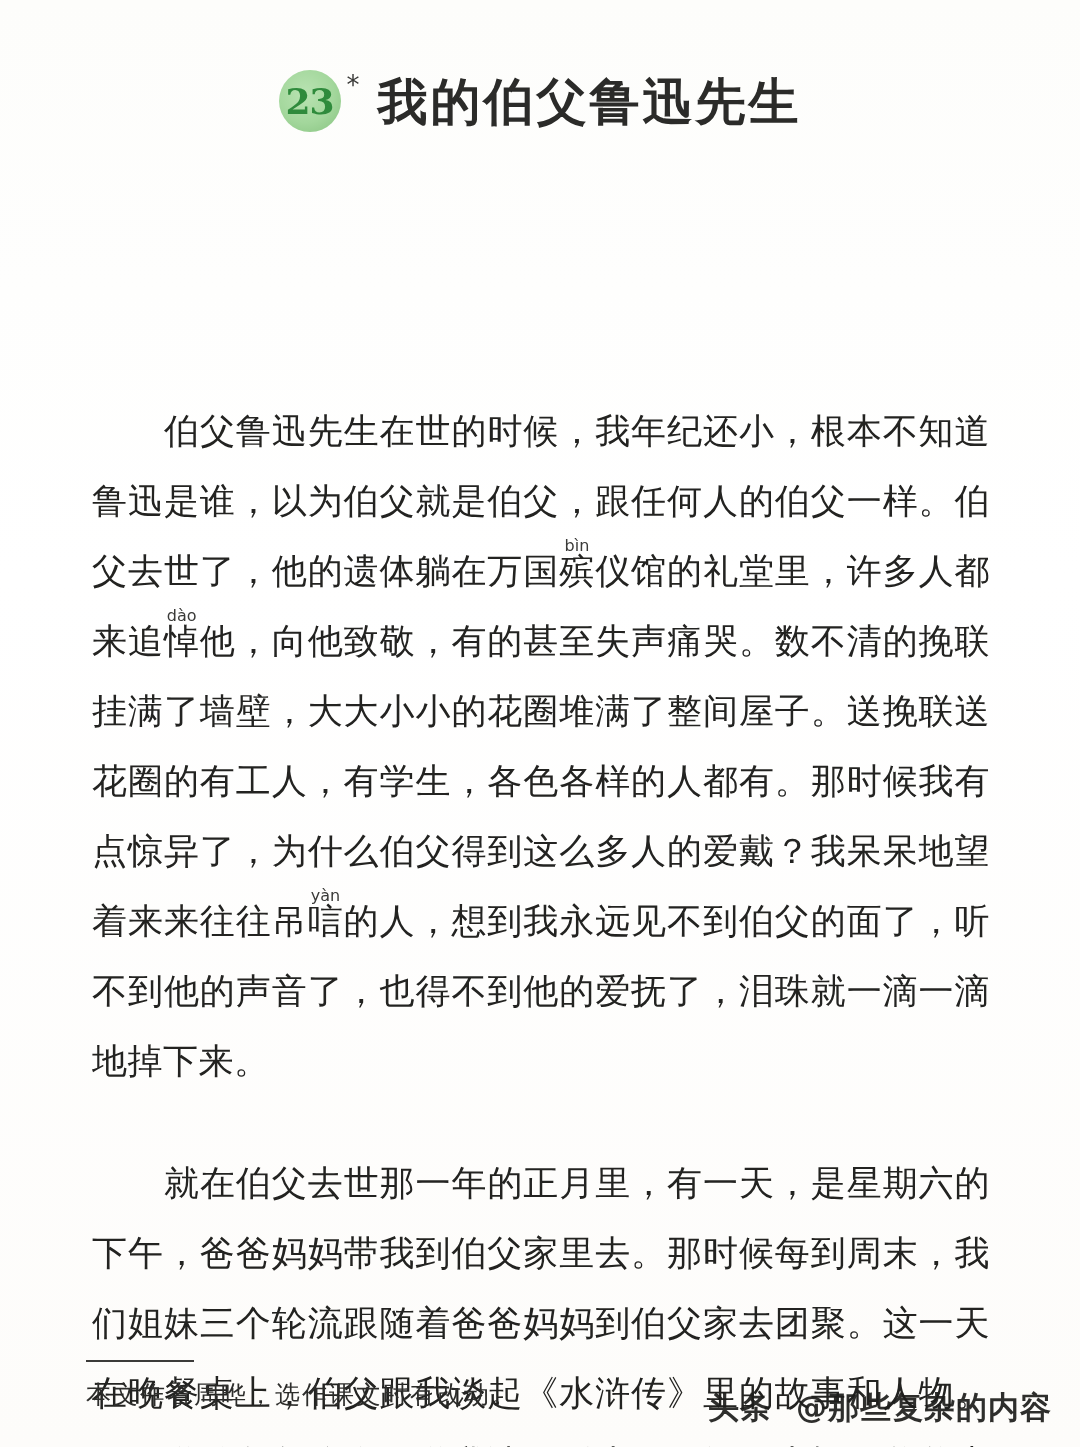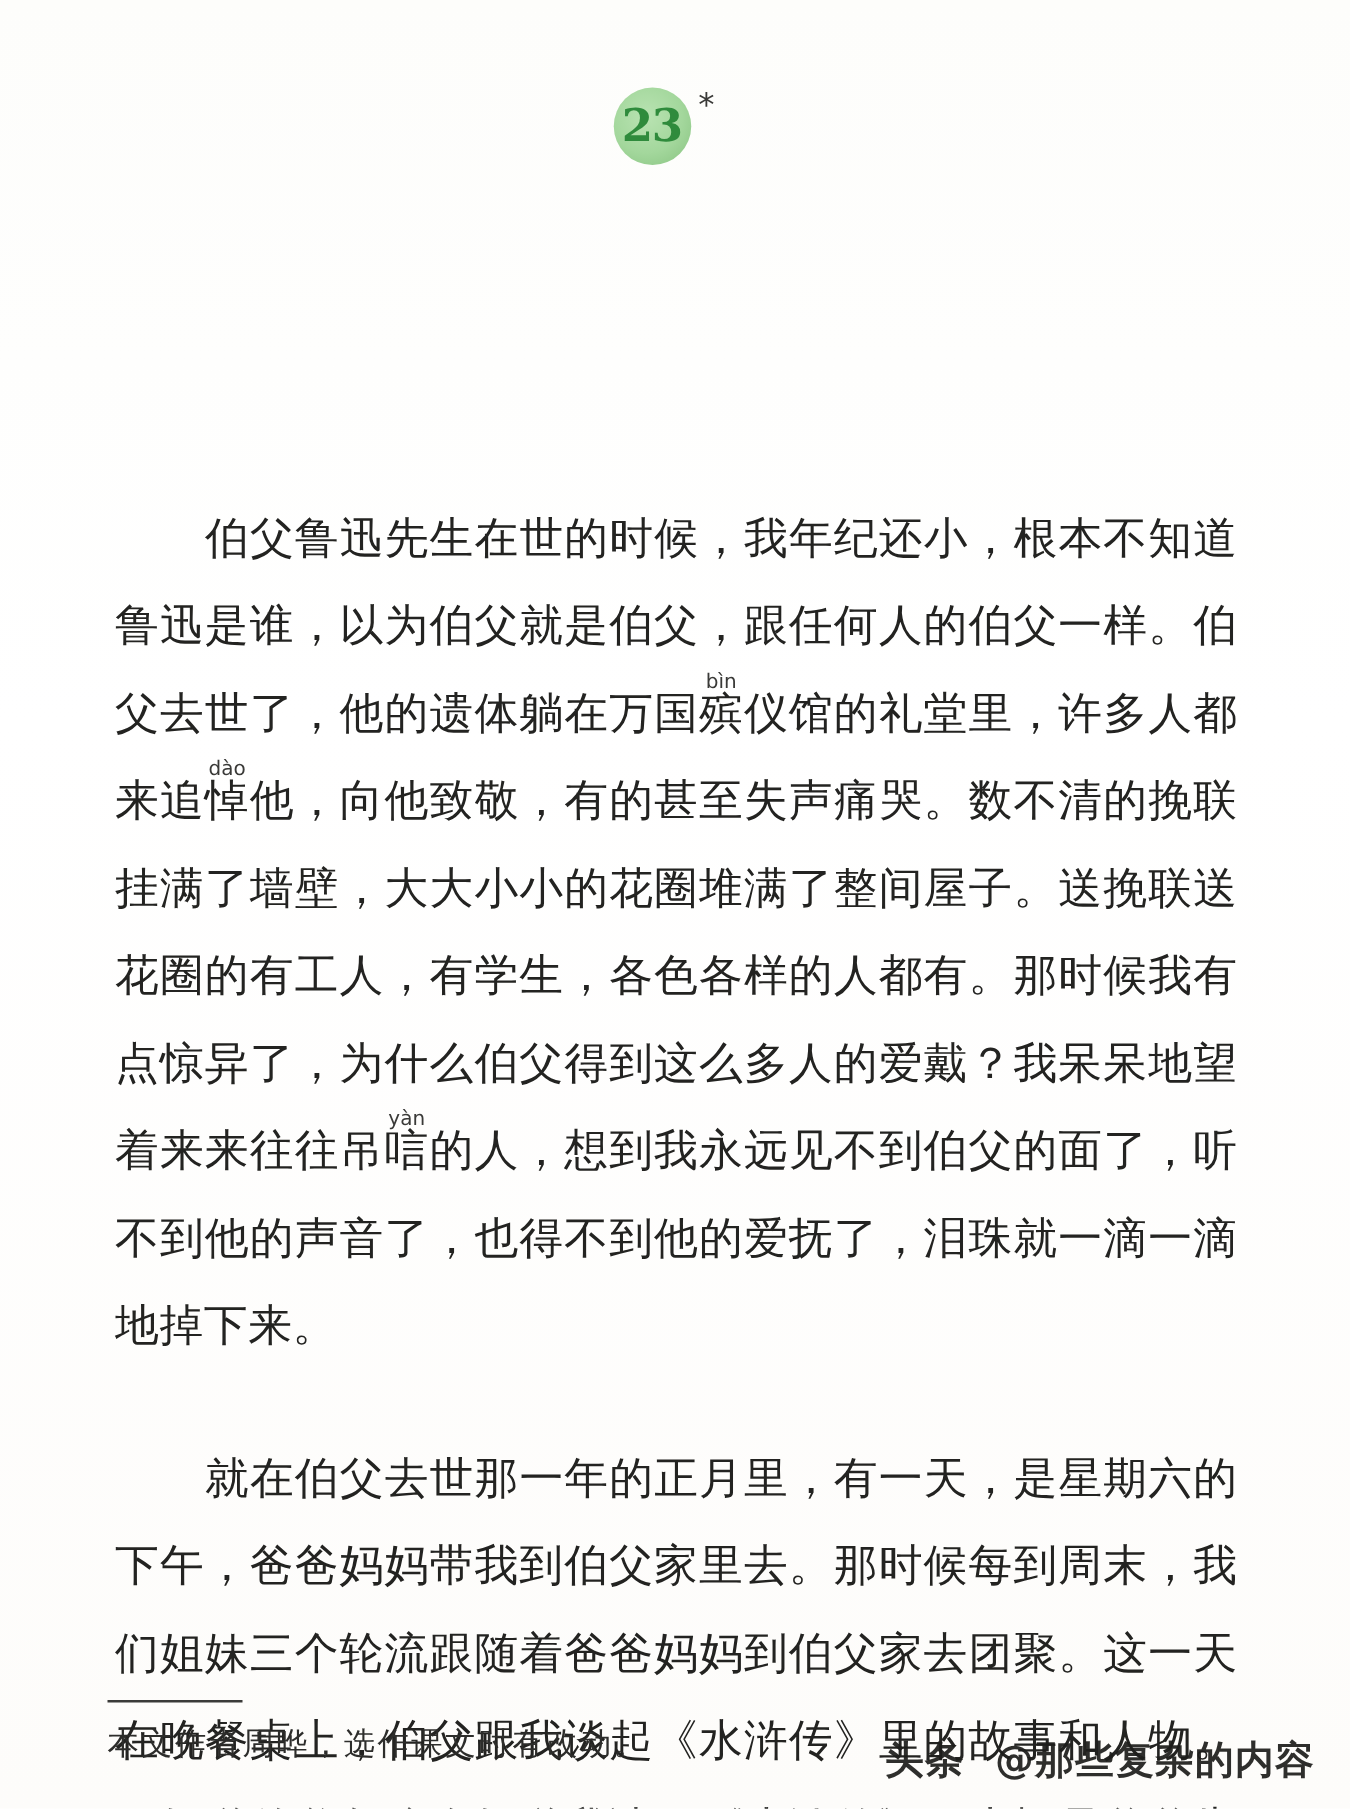--- a/index.html
+++ b/index.html
@@ -196,20 +196,21 @@
 <body>
 
 <div class="page">
 
   <div class="title-row">
     <div class="lesson-badge">
       <div class="disc"></div>
       <div class="num">23</div>
     </div>
     <div class="lesson-star">*</div>
+    <div class="title-text">我的伯父鲁迅先生</div>
   </div>
 
 
   <div class="body-text">
     <p class="para">伯父鲁迅先生在世的时候，我年纪还小，根本不知道鲁迅是谁，以为伯父就是伯父，跟任何人的伯父一样。伯父去世了，他的遗体躺在万国<ruby>殡<rt>bìn</rt></ruby>仪馆的礼堂里，许多人都来追<ruby>悼<rt>dào</rt></ruby>他，向他致敬，有的甚至失声痛哭。数不清的挽联挂满了墙壁，大大小小的花圈堆满了整间屋子。送挽联送花圈的有工人，有学生，各色各样的人都有。那时候我有点惊异了，为什么伯父得到这么多人的爱戴？我呆呆地望着来来往往吊<ruby>唁<rt>yàn</rt></ruby>的人，想到我永远见不到伯父的面了，听不到他的声音了，也得不到他的爱抚了，泪珠就一滴一滴地掉下来。</p>
     <p class="para">就在伯父去世那一年的正月里，有一天，是星期六的下午，爸爸妈妈带我到伯父家里去。那时候每到周末，我们姐妹三个轮流跟随着爸爸妈妈到伯父家去团聚。这一天在晚餐桌上，伯父跟我谈起《水浒传》里的故事和人物。不知道伯父怎么会知道我读了《水浒传》，大概是爸爸告诉他的吧。老实说，我读《水浒传》不过吞枣地看一遍，只注意紧张动人的情节；那些好汉的个性，那些复杂的内容，全搞不清楚，有时候还把这个人做的事情安在那个人身上。伯父问我的时候，我就张冠李戴地乱说一气。伯父摸着胡子，</p>
   </div>
 
   <div class="footnote">
     <div class="rule"></div>

